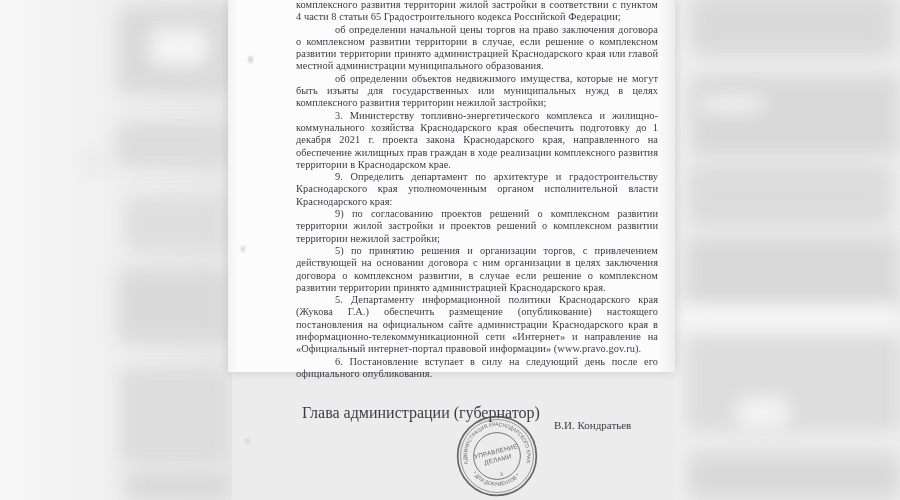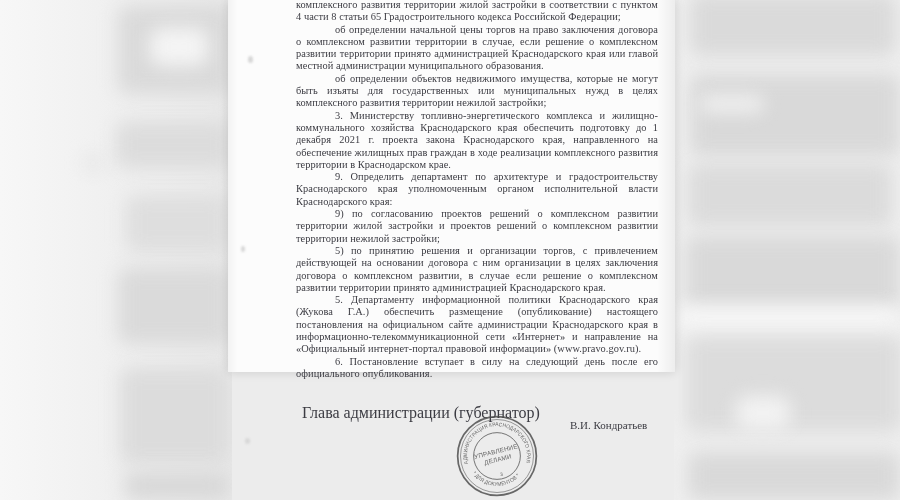--- a/index.html
+++ b/index.html
@@ -63,21 +63,21 @@
   .speck{position:absolute;border-radius:50%;filter:blur(1px);background:#d7d7d7;}
   .sp1{left:20px;top:56px;width:5px;height:7px;}
   .sp2{left:13px;top:246px;width:4px;height:6px;}
   .sp3{left:17px;top:438px;width:5px;height:6px;}
 
   .sig-left{
     position:absolute;left:74px;top:406px;
     font-size:16px;line-height:13.5px;color:#3c3c43;white-space:nowrap;
   }
   .sig-name{
-    position:absolute;left:342px;top:419px;
+    position:absolute;left:326px;top:419px;
     font-size:11px;color:#3c3c43;white-space:nowrap;
   }
 
   
   .stamp{
     position:absolute;left:228px;top:415px;width:82px;height:82px;
     opacity:.82;
   }
   .stamp .ink{stroke:#4a4a4a;fill:none;}
   .stamp text{fill:#474747;font-family:"Liberation Sans","DejaVu Sans",sans-serif;}

